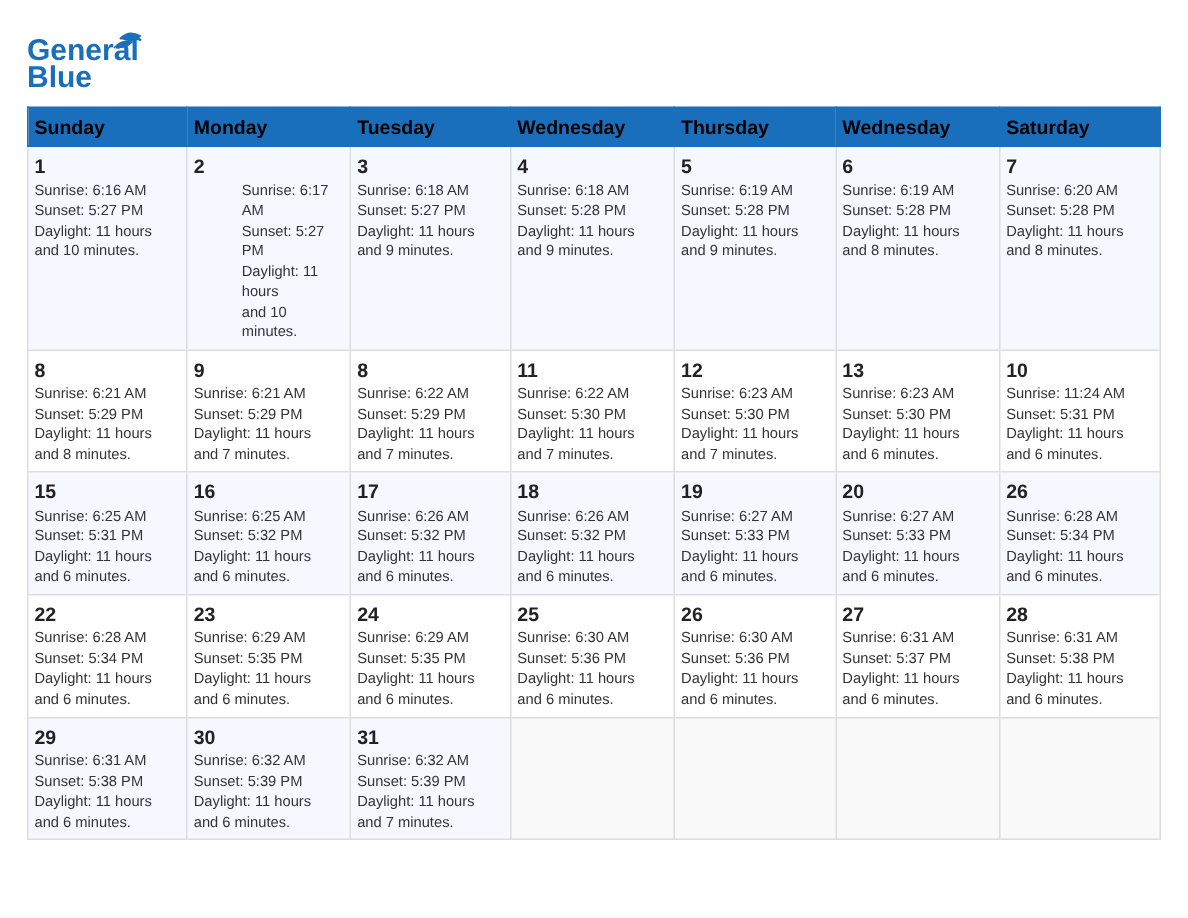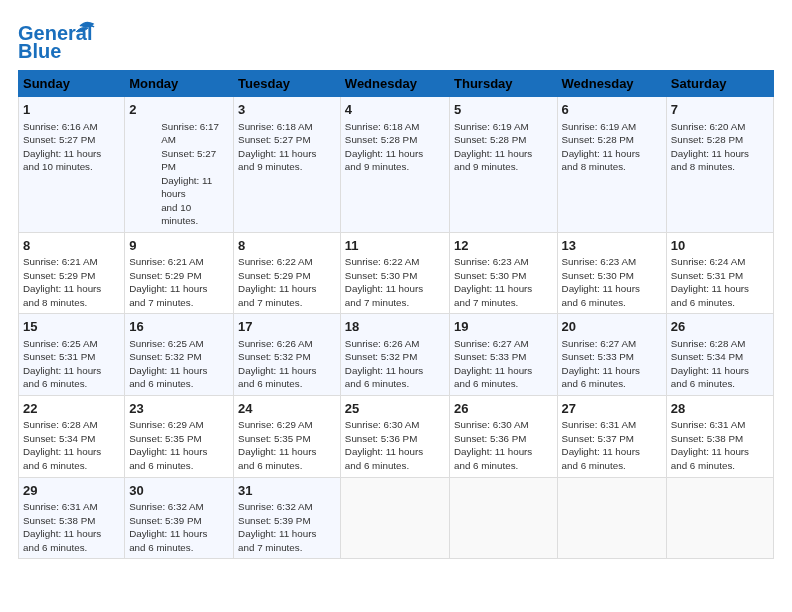--- a/index.html
+++ b/index.html
@@ -214,21 +214,21 @@
           </td>
           <td>
             <span class="day-num">13</span>
             <div class="cell-text" style="white-space: pre-line;">Sunrise: 6:23 AM
 Sunset: 5:30 PM
 Daylight: 11 hours
 and 6 minutes.</div>
           </td>
           <td>
             <span class="day-num">10</span>
-            <div class="cell-text" style="white-space: pre-line;">Sunrise: 6:24 AM
+            <div class="cell-text" style="white-space: pre-line;">Sunrise: 11:24 AM
 Sunset: 5:31 PM
 Daylight: 11 hours
 and 6 minutes.</div>
           </td>
         </tr>
         <tr>
           <td>
             <span class="day-num">15</span>
             <div class="cell-text" style="white-space: pre-line;">Sunrise: 6:25 AM
 Sunset: 5:31 PM

